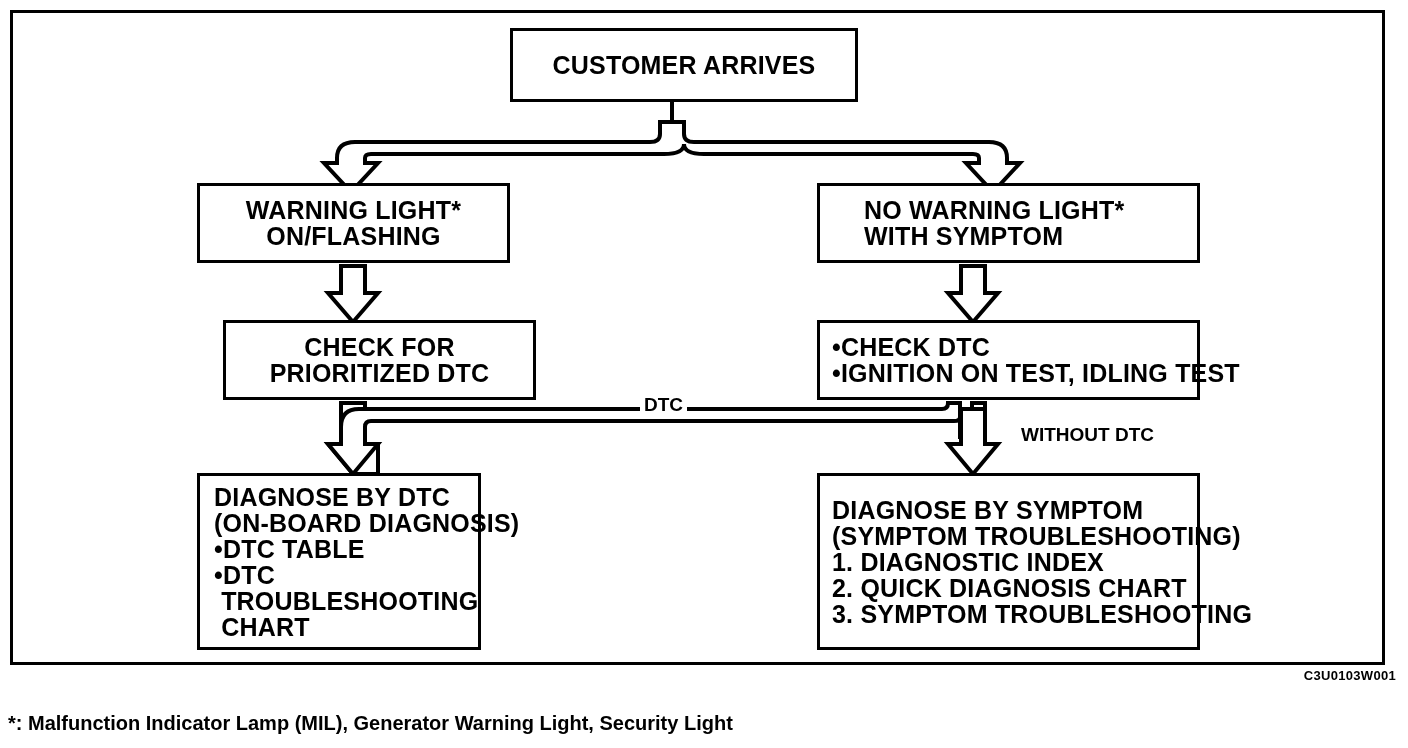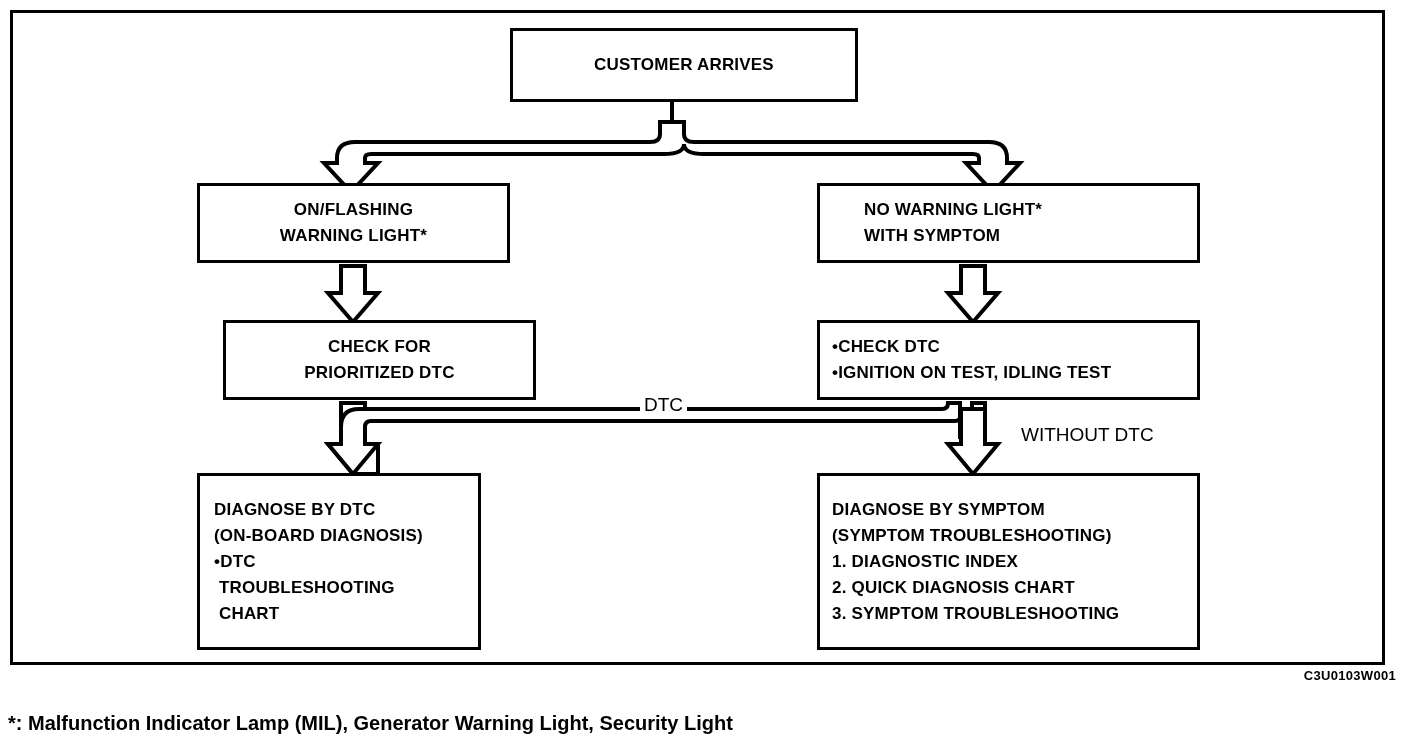--- a/index.html
+++ b/index.html
@@ -36,21 +36,21 @@
     position: absolute;
     box-sizing: border-box;
     border: 3px solid #000;
     background: #ffffff;
     font-weight: bold;
     letter-spacing: 0.2px;
     z-index: 4;
   }
   .flow-box .txt {
     white-space: pre;
-    font-size: 17px;
+    font-size: 25px;
     line-height: 26px;
   }
   .center-txt {
     display: flex;
     align-items: center;
     justify-content: center;
     text-align: center;
   }
   .left-txt {
     display: flex;
@@ -83,21 +83,21 @@
     top: 0;
     width: 1408px;
     height: 748px;
     pointer-events: none;
     z-index: 2;
   }
 
   
   .edge-label {
     position: absolute;
-    font-weight: normal;
+    font-weight: bold;
     font-size: 19px;
     white-space: pre;
     z-index: 5;
     background: #ffffff;
     padding: 0 4px;
   }
   #label-dtc         { left: 640px; top: 394px; }
   #label-without-dtc { left: 1017px; top: 424px; }
 
   
@@ -216,37 +216,37 @@
              L 998 444
              L 985 444
              L 985 409 Z" fill="#ffffff" stroke="#000000" stroke-width="4" stroke-linejoin="miter"></path>
   </svg>
 
   <div class="flow-box center-txt" id="box-customer">
     <span class="txt">CUSTOMER ARRIVES</span>
   </div>
 
   <div class="flow-box center-txt" id="box-warning">
-    <span class="txt"><span class="bullet-line">ON/FLASHING</span><span class="bullet-line">WARNING LIGHT*</span></span>
+    <span class="txt"><span class="bullet-line">WARNING LIGHT*</span><span class="bullet-line">ON/FLASHING</span></span>
   </div>
 
   <div class="flow-box left-txt" id="box-nowarning">
     <span class="txt"><span class="bullet-line">NO WARNING LIGHT*</span><span class="bullet-line">WITH SYMPTOM</span></span>
   </div>
 
   <div class="flow-box center-txt" id="box-checkfor">
     <span class="txt"><span class="bullet-line">CHECK FOR</span><span class="bullet-line">PRIORITIZED DTC</span></span>
   </div>
 
   <div class="flow-box left-txt" id="box-checkdtc">
     <span class="txt"><span class="bullet-line">•CHECK DTC</span><span class="bullet-line">•IGNITION ON TEST, IDLING TEST</span></span>
   </div>
 
   <div class="flow-box left-txt" id="box-diag-dtc">
-    <span class="txt"><span class="bullet-line">DIAGNOSE BY DTC</span><span class="bullet-line">(ON-BOARD DIAGNOSIS)</span><span class="bullet-line">•DTC</span><span class="bullet-line"> TROUBLESHOOTING</span><span class="bullet-line"> CHART</span></span>
+    <span class="txt"><span class="bullet-line">DIAGNOSE BY DTC</span><span class="bullet-line">(ON-BOARD DIAGNOSIS)</span><span class="bullet-line">•DTC TABLE</span><span class="bullet-line">•DTC</span><span class="bullet-line"> TROUBLESHOOTING</span><span class="bullet-line"> CHART</span></span>
   </div>
 
   <div class="flow-box left-txt" id="box-diag-sym">
     <span class="txt"><span class="bullet-line">DIAGNOSE BY SYMPTOM</span><span class="bullet-line">(SYMPTOM TROUBLESHOOTING)</span><span class="bullet-line">1. DIAGNOSTIC INDEX</span><span class="bullet-line">2. QUICK DIAGNOSIS CHART</span><span class="bullet-line">3. SYMPTOM TROUBLESHOOTING</span></span>
   </div>
 
   <div class="edge-label" id="label-dtc">DTC</div>
   <div class="edge-label" id="label-without-dtc">WITHOUT DTC</div>
 
   <div id="figure-code">C3U0103W001</div>

